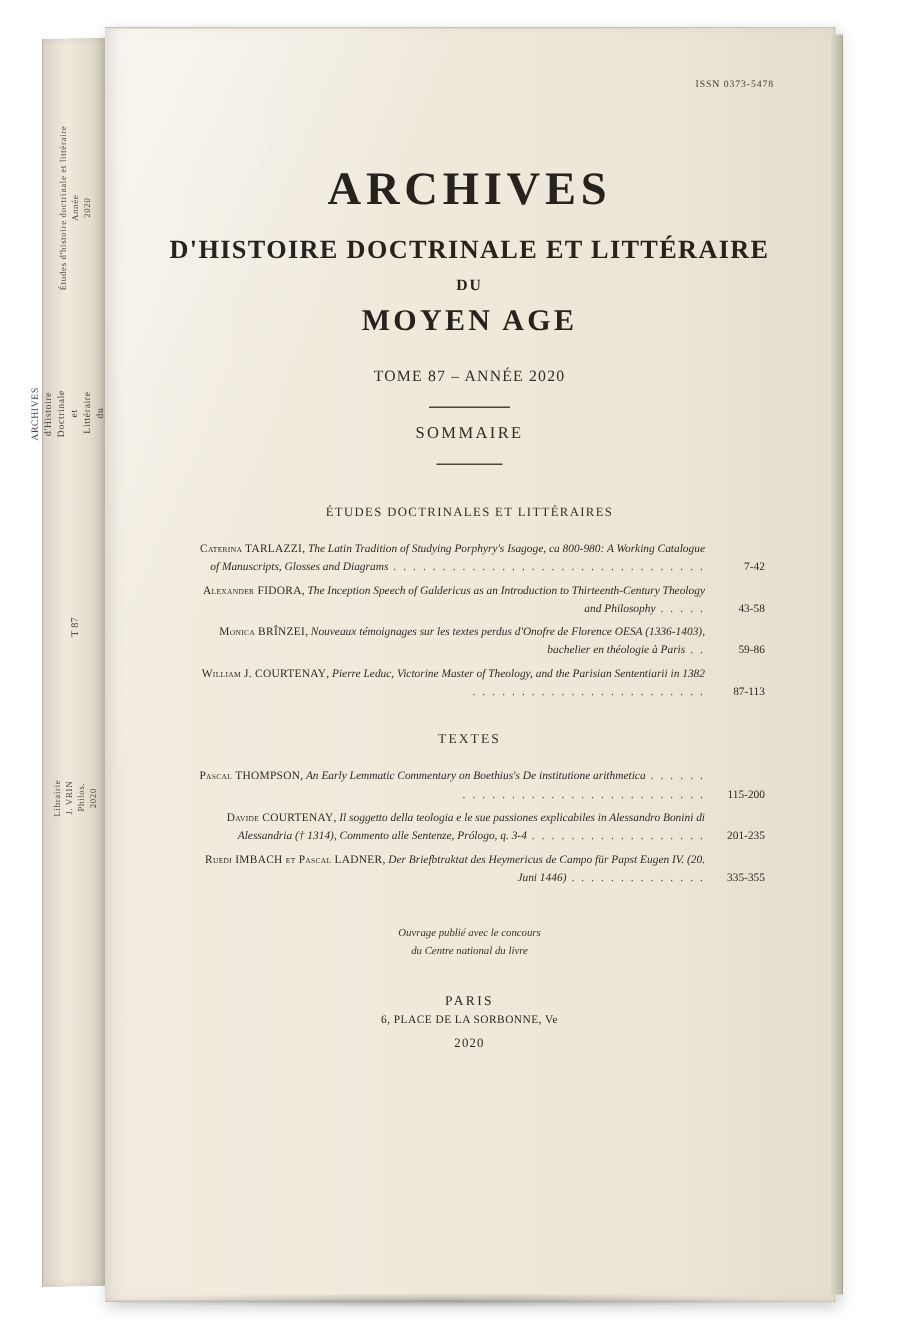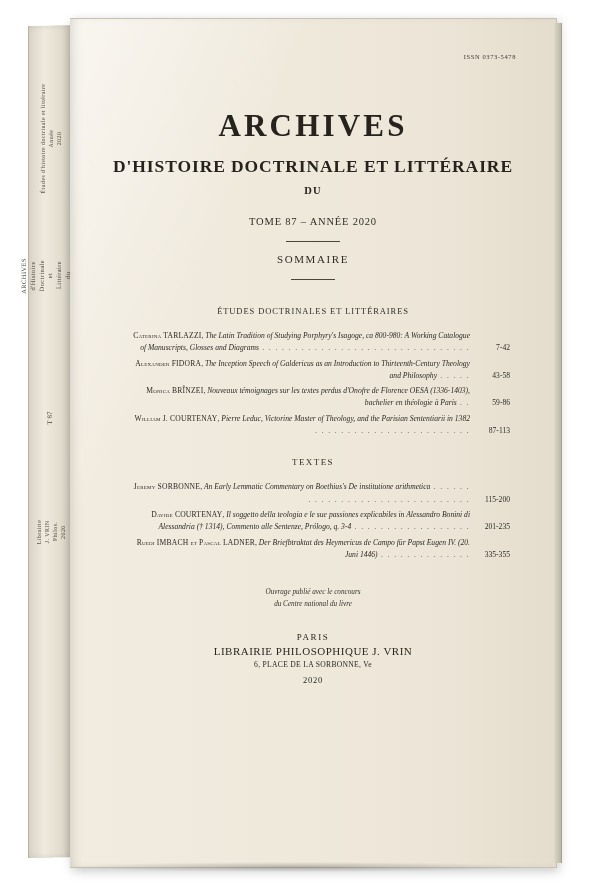--- a/index.html
+++ b/index.html
@@ -276,20 +276,21 @@
 
     <div class="cover">
       <div class="edge"></div>
       <div class="cover-pad">
 
         <div class="issn">ISSN 0373-5478</div>
 
         <div class="title-main">ARCHIVES</div>
         <div class="title-sub">D'HISTOIRE DOCTRINALE ET LITTÉRAIRE</div>
         <div class="title-du">DU</div>
+        <div class="title-moyen">MOYEN AGE</div>
 
         <div class="tome">TOME 87 – ANNÉE 2020</div>
 
         <div class="rule"></div>
         <div class="sommaire">SOMMAIRE</div>
         <div class="rule short"></div>
 
         <div class="section-head">ÉTUDES DOCTRINALES ET LITTÉRAIRES</div>
 
         <div class="toc">
@@ -312,21 +313,21 @@
             <span class="au">William J. COURTENAY</span>,
             <span class="ti">Pierre Leduc, Victorine Master of Theology, and the Parisian Sententiarii in 1382</span><span class="dots"> . . . . . . . . . . . . . . . . . . . . . . . .</span>
             <span class="pg">87-113</span>
           </div>
         </div>
 
         <div class="section-head textes">TEXTES</div>
 
         <div class="toc">
           <div class="entry">
-            <span class="au">Jeremy SORBONNE</span>,
+            <span class="au">Pascal THOMPSON</span>,
             <span class="ti">An Early Lemmatic Commentary on Boethius's De institutione arithmetica</span><span class="dots"> . . . . . . . . . . . . . . . . . . . . . . . . . . . . . . .</span>
             <span class="pg">115-200</span>
           </div>
           <div class="entry">
             <span class="au">Davide COURTENAY</span>,
             <span class="ti">Il soggetto della teologia e le sue passiones explicabiles in Alessandro Bonini di Alessandria († 1314), Commento alle Sentenze, Prólogo, q. 3-4</span><span class="dots"> . . . . . . . . . . . . . . . . . .</span>
             <span class="pg">201-235</span>
           </div>
           <div class="entry">
             <span class="au">Ruedi IMBACH et Pascal LADNER</span>,
@@ -335,21 +336,20 @@
           </div>
         </div>
 
         <div class="sponsor">
           <div>Ouvrage publié avec le concours</div>
           <div>du Centre national du livre</div>
         </div>
 
         <div class="imprint">
           <div class="city">PARIS</div>
-          <div class="pub">LIBRAIRIE PHILOSOPHIQUE J. VRIN</div>
           <div class="addr">6, PLACE DE LA SORBONNE, Ve</div>
           <div class="yr">2020</div>
         </div>
 
       </div>
     </div>
   </div>
 
   <div class="shadow-floor"></div>
 </div>

